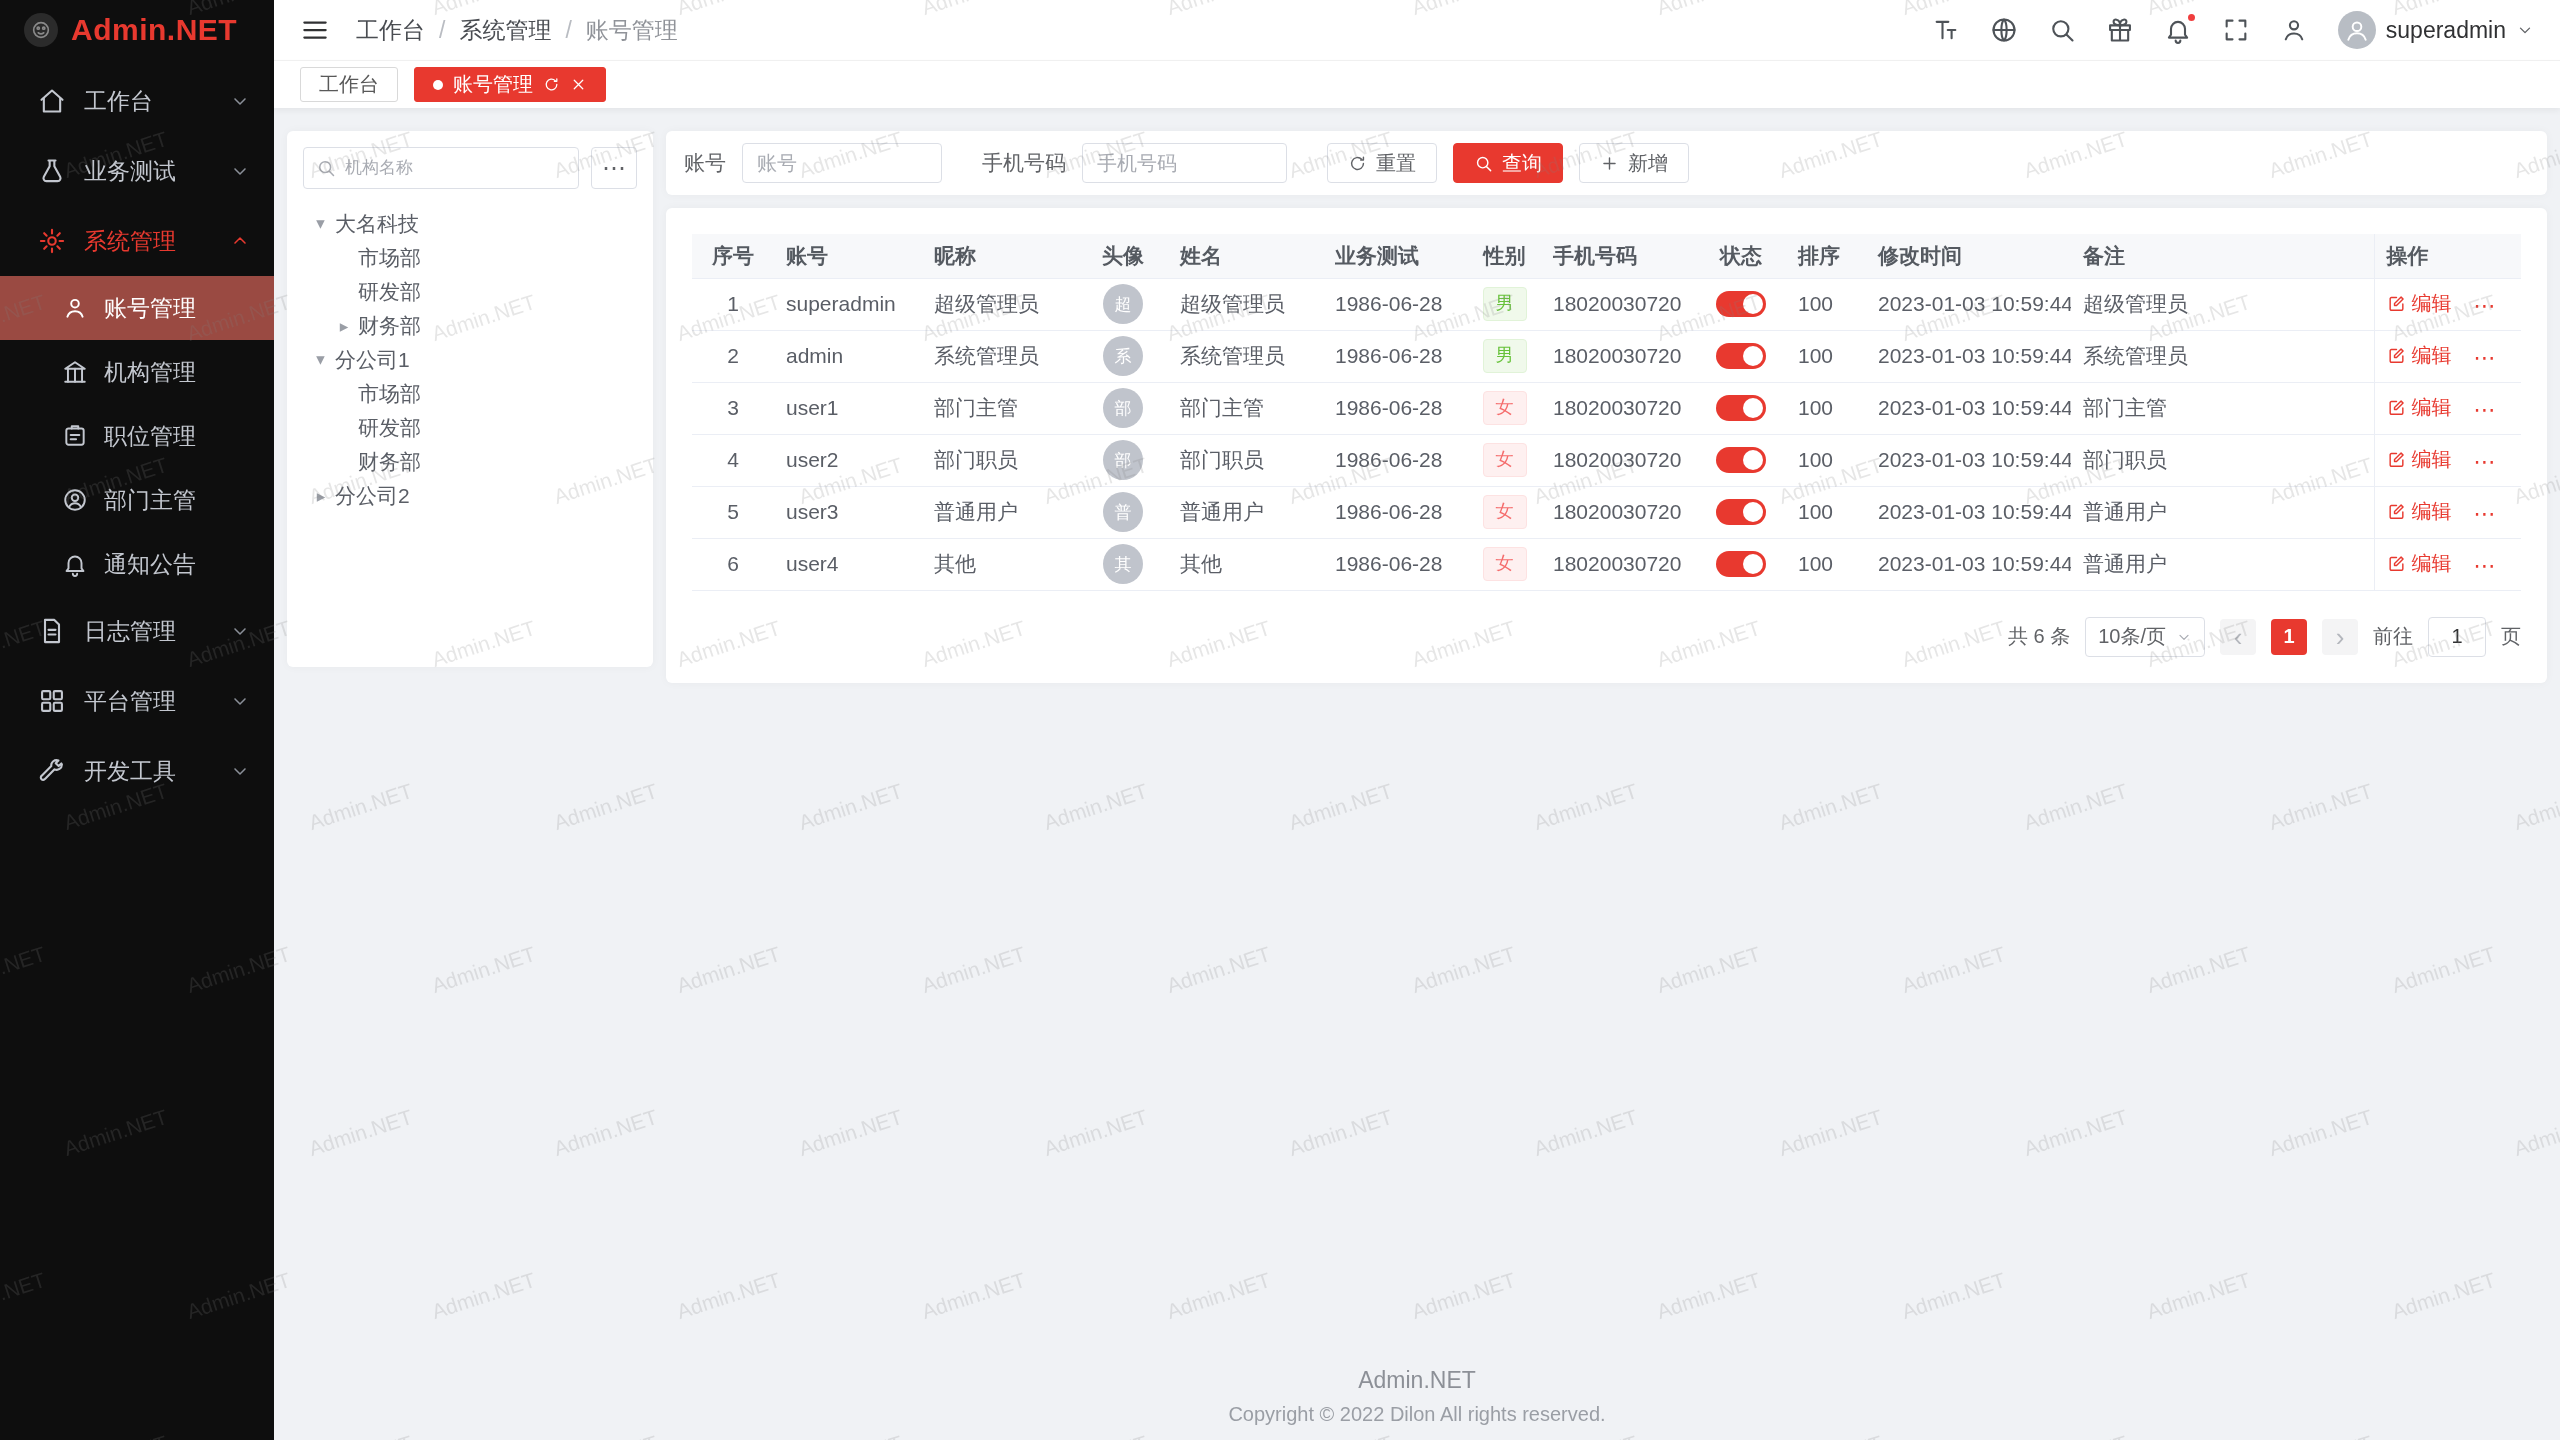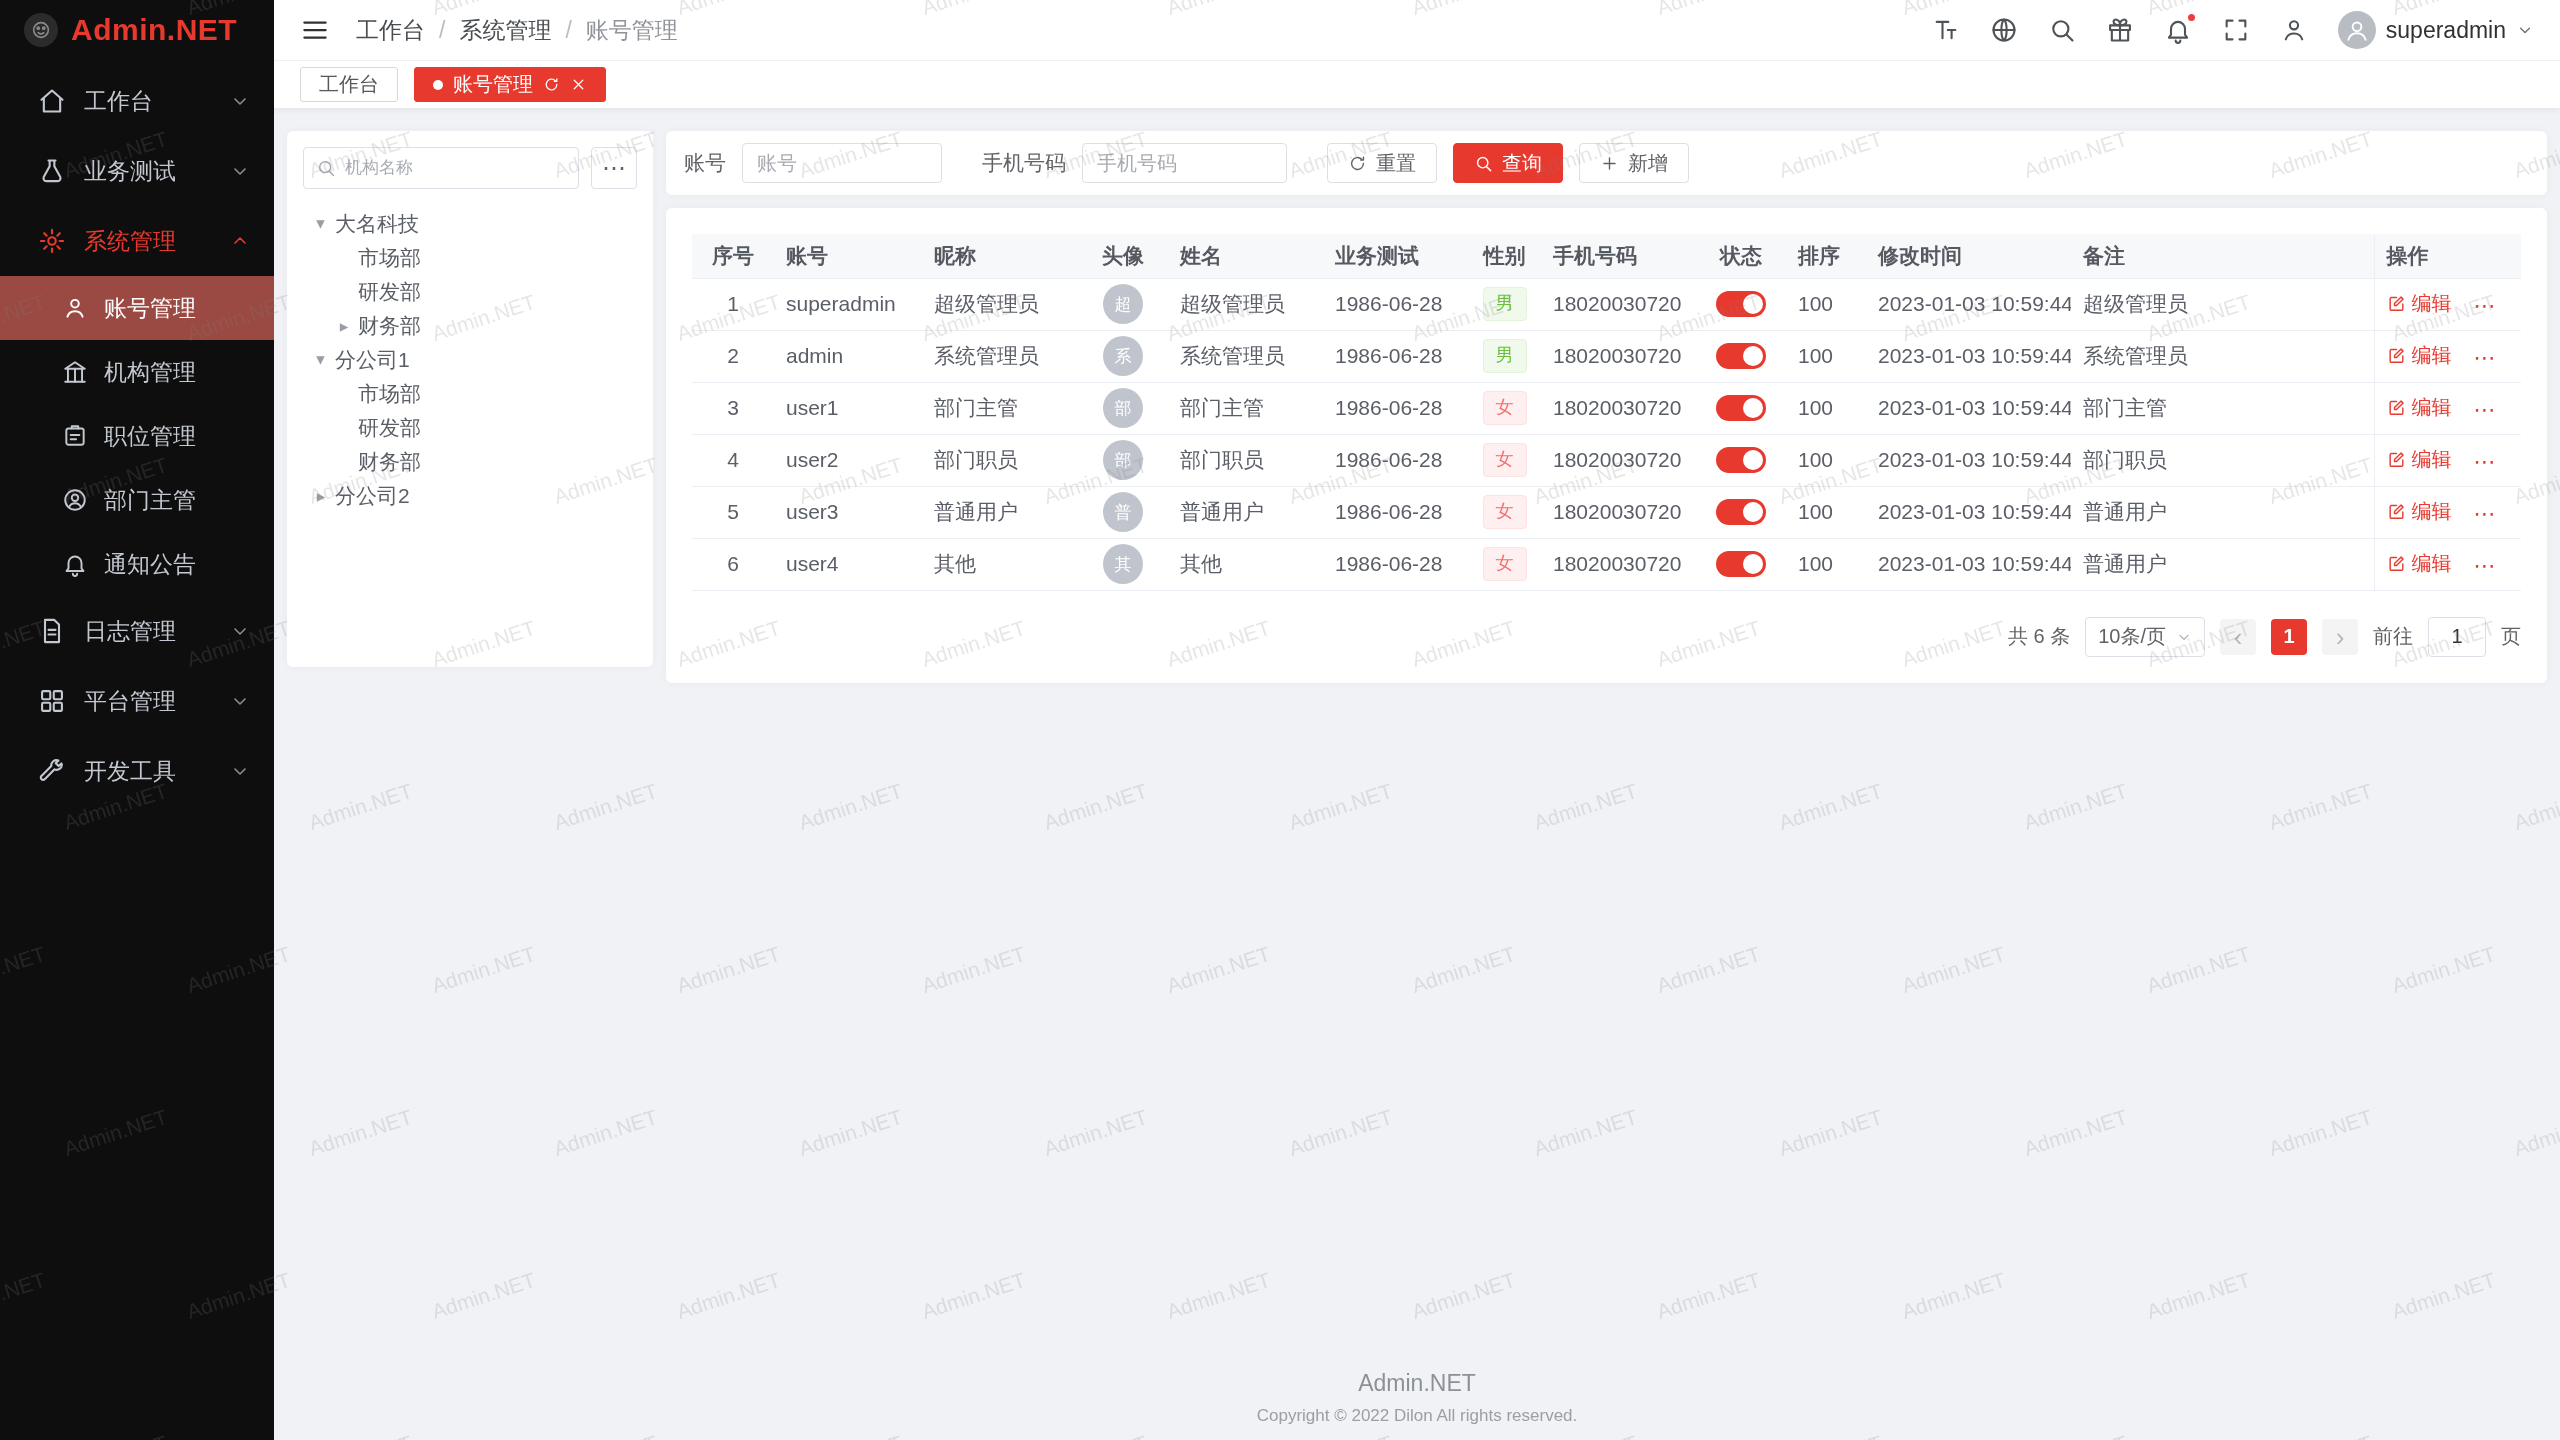--- a/index.html
+++ b/index.html
@@ -104,21 +104,21 @@
   .pagination { display:flex; align-items:center; justify-content:flex-end; gap:15px; margin-top:26px; font-size:20px; color:#606266; }
   .page-select { height:40px; min-width:112px; border:1px solid #dcdfe6; border-radius:4px; display:flex; align-items:center; justify-content:space-between; padding:0 12px; gap:10px; cursor:pointer; background:#fff; }
   .page-select .sel-caret { width:16px; height:16px; color:#a8abb2; display:flex; }
   .page-nav { width:36px; height:36px; background:#f4f4f5; border-radius:4px; display:flex; align-items:center; justify-content:center; color:#b4b7bd; font-size:26px; cursor:pointer; line-height:1; }
   .page-num { width:36px; height:36px; background:#e8392f; color:#fff; border-radius:4px; display:flex; align-items:center; justify-content:center; font-weight:bold; cursor:pointer; }
   .goto-input { width:58px; height:40px; border:1px solid #dcdfe6; border-radius:4px; text-align:center; font-size:20px; color:#303133; outline:none; }
 
   
   .footer { position:absolute; left:0; right:0; bottom:14px; text-align:center; }
   .footer-title { font-size:23px; color:#8c9097; margin-bottom:9px; }
-  .footer-copy { font-size:17px; color:#9a9ea5; }
+  .footer-copy { font-size:20px; color:#9a9ea5; }
 
   .ic { fill:none; stroke:currentColor; stroke-width:1.8; stroke-linecap:round; stroke-linejoin:round; width:100%; height:100%; }
 </style>
 </head>
 <body>
 
 <div id="app">
 
   <aside class="sidebar">
     <div class="logo">

